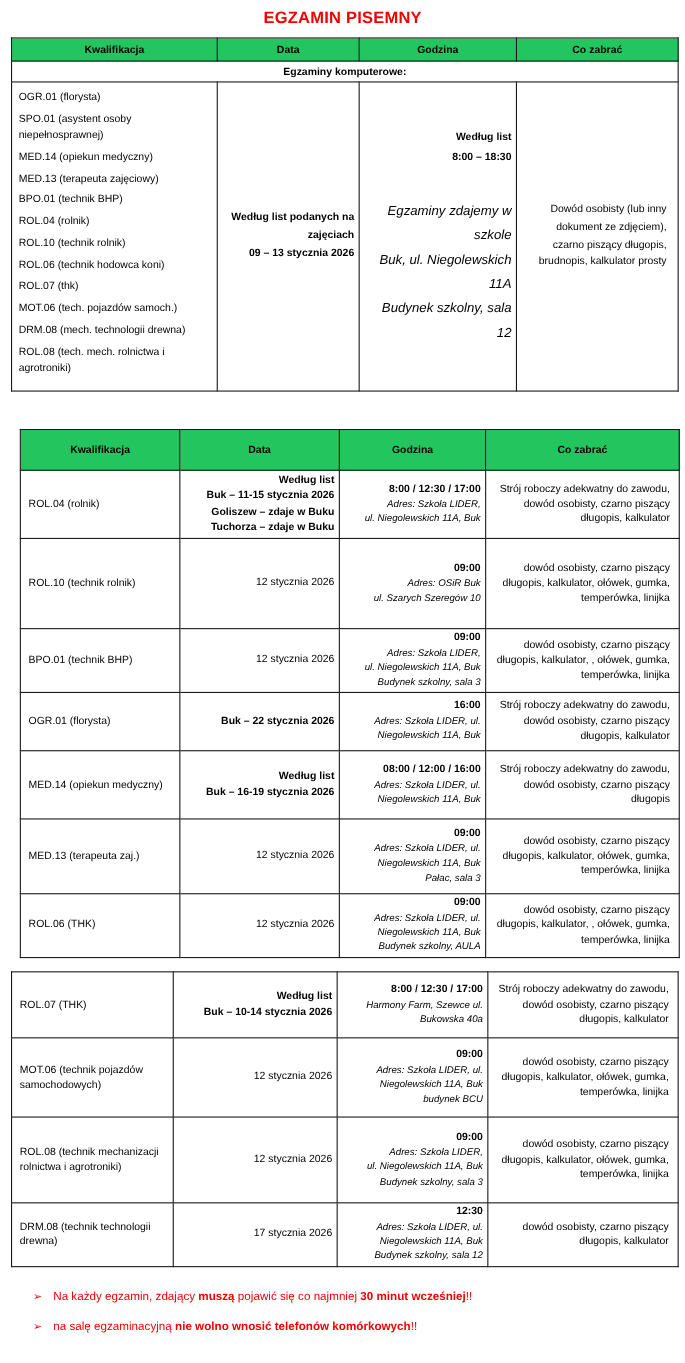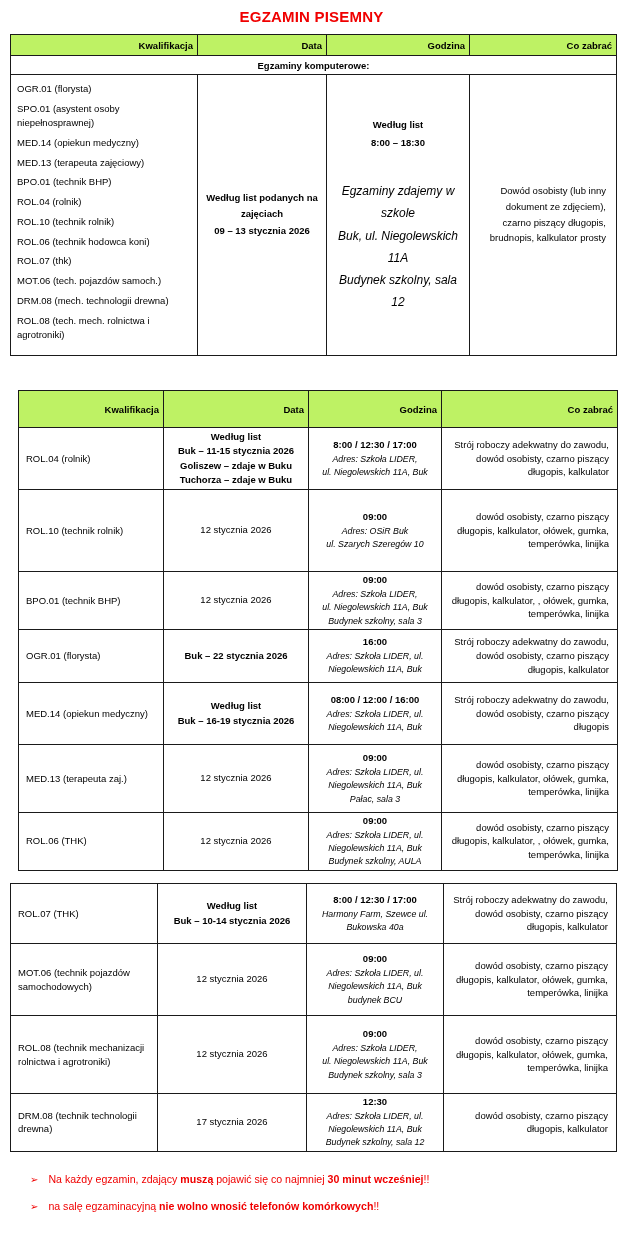--- a/index.html
+++ b/index.html
@@ -5,35 +5,35 @@
   html,body{margin:0;padding:0;width:623px;height:1239px;background:#ffffff;overflow:hidden;}
   body{font-family:"Liberation Sans",sans-serif;color:#000;position:relative;font-size:9.5px;}
   .page{position:absolute;inset:0;}
 
   .doc-title{position:absolute;left:0;width:623px;text-align:center;font-weight:bold;font-size:15px;color:#f00000;letter-spacing:.2px;}
   #title-written{top:8px;}
   #title-practical{top:368px;margin-top:28px;}
 
   table.tbl{border-collapse:collapse;position:absolute;table-layout:fixed;}
   .tbl th,.tbl td{border:1px solid #1a1a1a;padding:2px 4px;font-size:9.5px;vertical-align:middle;word-wrap:break-word;}
-  .tbl th{background:#bef264;font-weight:bold;text-align:right;}
+  .tbl th{background:#22c55e;font-weight:bold;text-align:center;}
 
   
   .t-written{left:10px;top:34px;width:606px;}
   .t-written col:nth-child(1){width:187px;}
   .t-written col:nth-child(2){width:129px;}
   .t-written col:nth-child(3){width:143px;}
   .t-written col:nth-child(4){width:147px;}
   .t-written thead th{height:16px;}
   .t-written .section{font-weight:bold;text-align:center;height:14px;}
   .t-written .body-row{height:275px;}
   .t-written .qual-col{vertical-align:top;padding:7px 6px;}
   .qitem{margin-bottom:5.5px;line-height:1.5;}
   .code{font-weight:normal;}
-  .center-col{text-align:center;}
+  .center-col{text-align:right;}
   .t-written .date-cell .line{line-height:1.75;font-weight:bold;}
   .gz-top .line{line-height:1.9;font-weight:bold;}
   .gz-note{margin-top:28px;}
   .gz-note .line{line-height:1.85;font-style:italic;font-size:12px;}
   .t-written .items-cell{line-height:1.65;padding:2px 10px;}
 
   
   .t-prac1{left:18px;top:390px;width:599px;}
   .t-prac1 col:nth-child(1){width:145px;}
   .t-prac1 col:nth-child(2){width:145px;}

